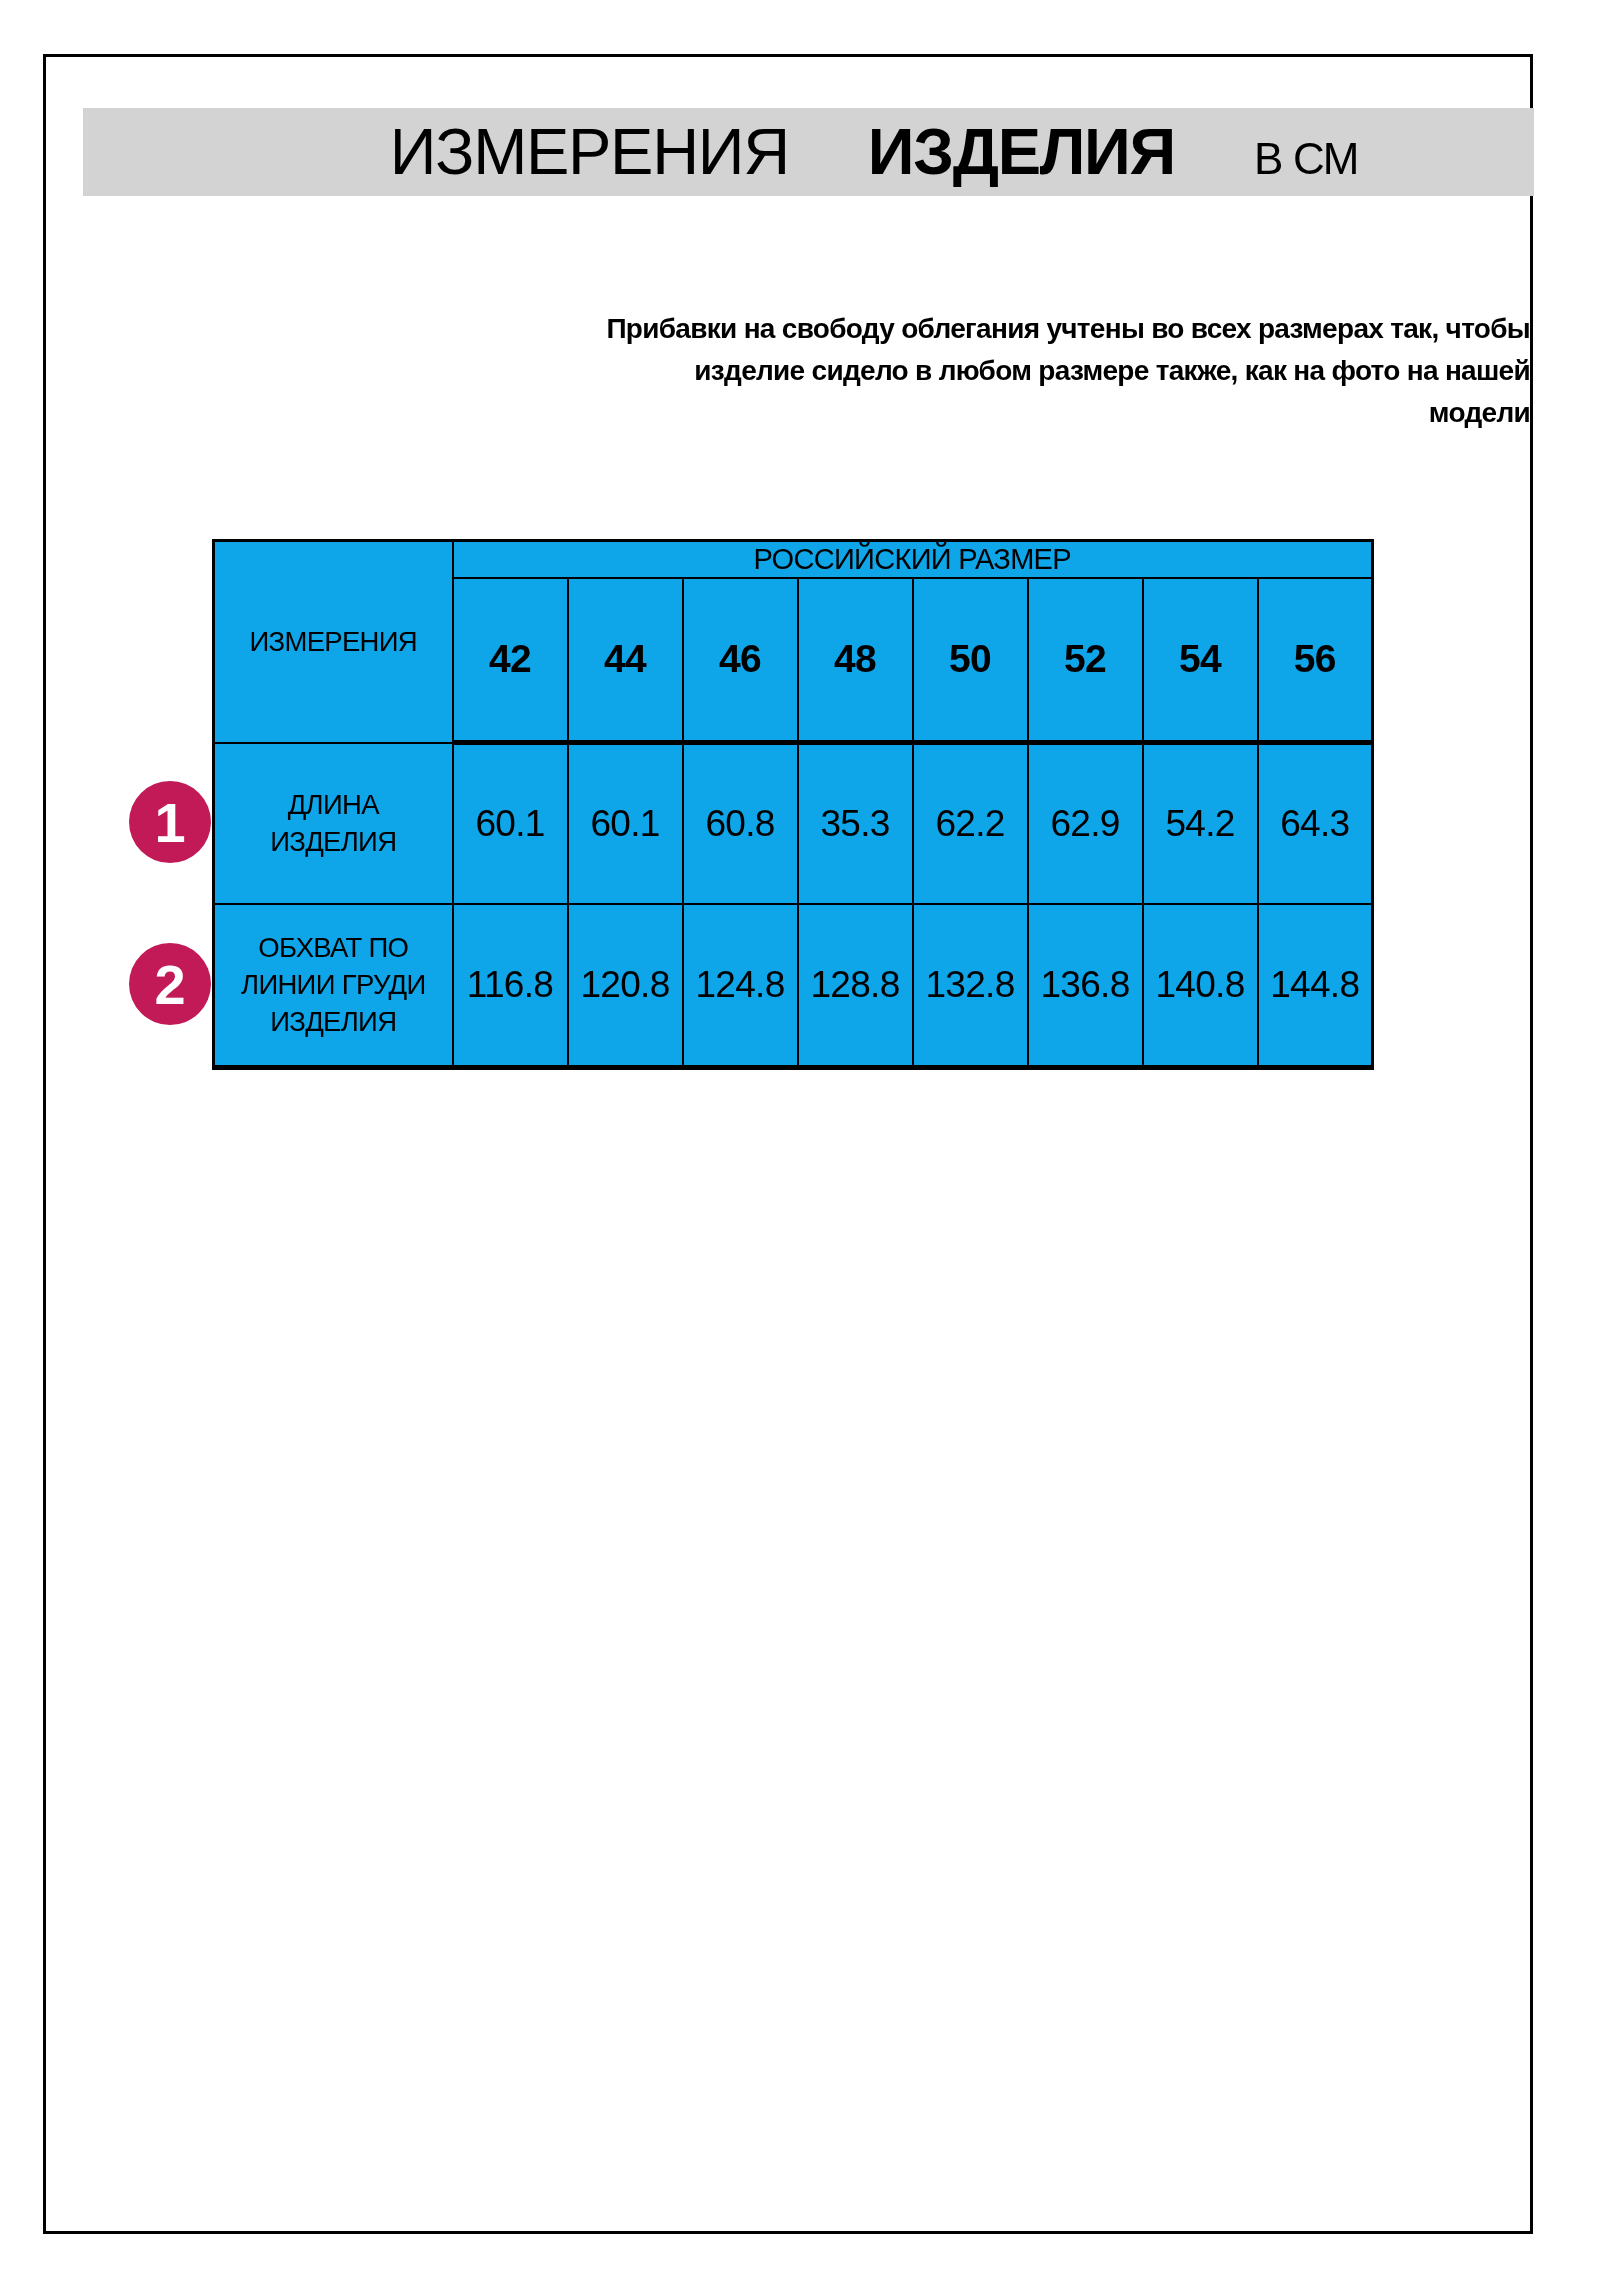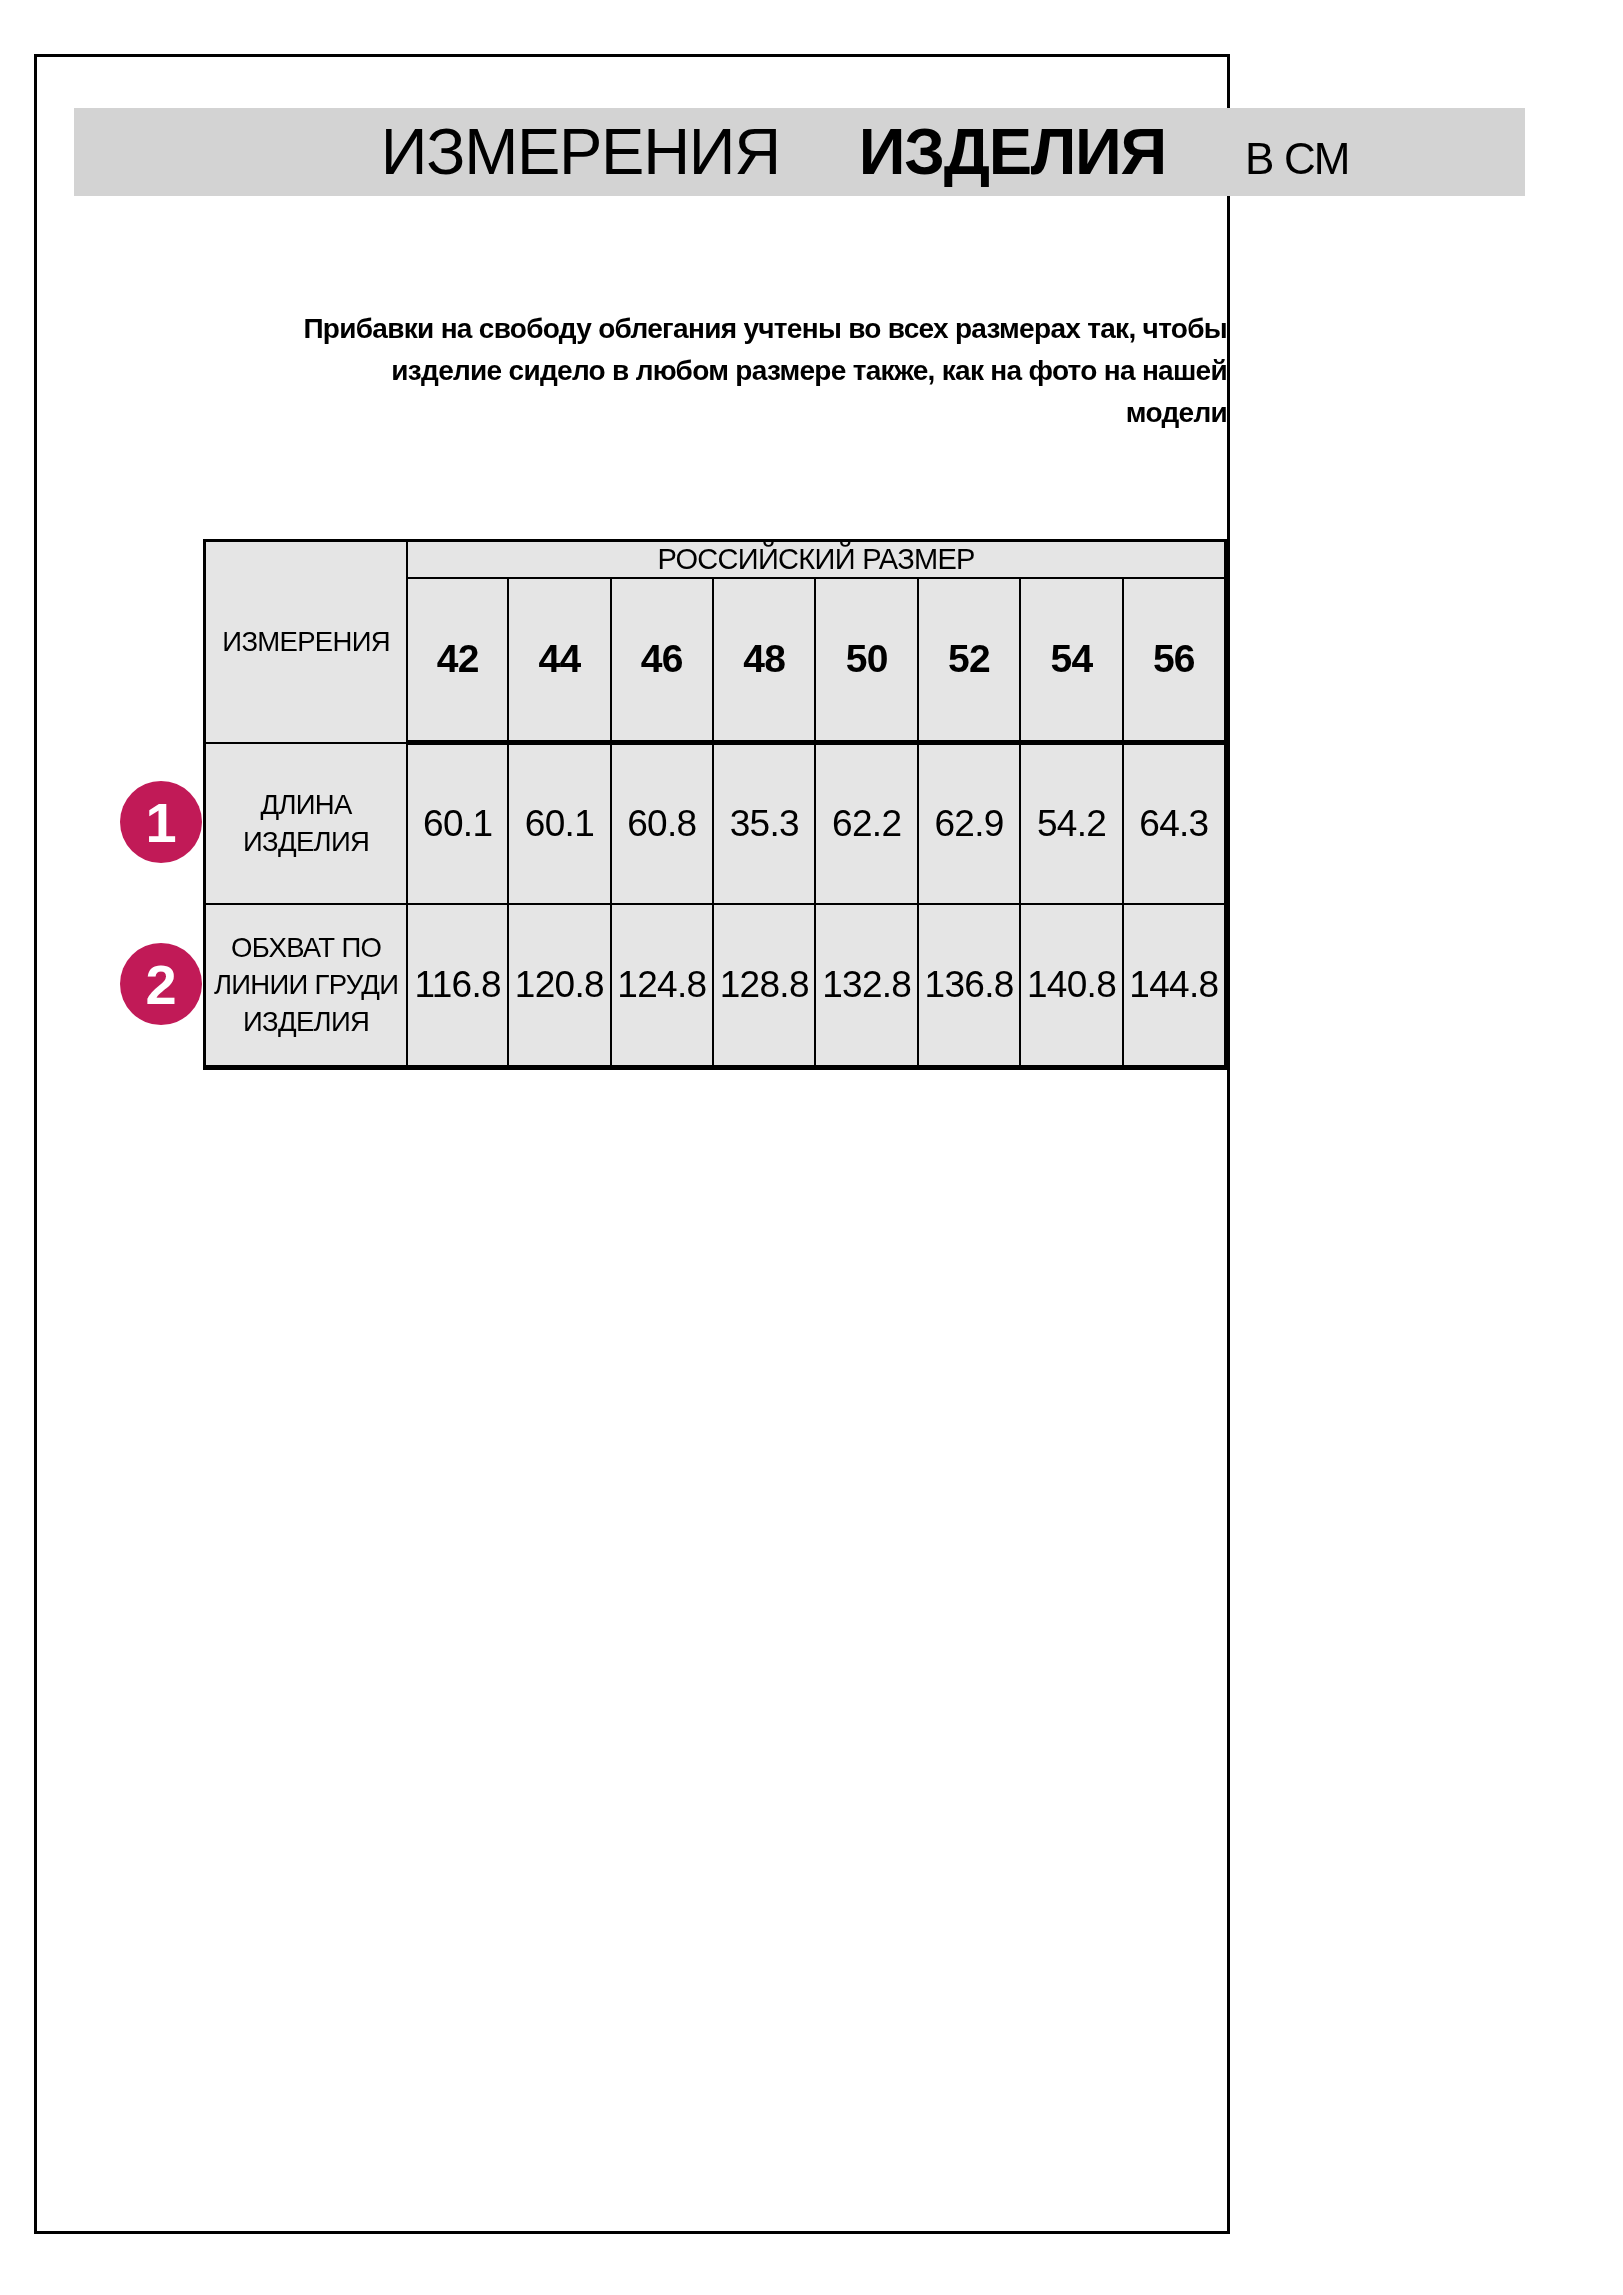--- a/index.html
+++ b/index.html
@@ -7,22 +7,22 @@
     width: 1623px; height: 2295px;
     background: #ffffff;
     font-family: "Liberation Sans", sans-serif;
     color: #000000;
   }
   body { position: relative; }
 
   
   .page {
     position: absolute;
-    left: 34px; top: 54px;
-    width: 1196px; height: 2180px;
+    left: 43px; top: 54px;
+    width: 1490px; height: 2180px;
     border: 3.9px solid #000000;
   }
 
   
   .header-bar {
     position: absolute;
     left: 37px; top: 51px;
     width: 1451px; height: 88px;
     background: #d3d3d3;
     display: flex;
@@ -61,21 +61,21 @@
   }
   table.size-table {
     border-collapse: collapse;
     table-layout: fixed;
     letter-spacing: -0.7px;
   }
   table.size-table td {
     border: 2px solid #000000;
     text-align: center;
     vertical-align: middle;
-    background: #e5e5e5;
+    background: #0ea5e9;
   }
   table.size-table { border: 3.9px solid #000000; border-bottom-width: 5.9px; }
   td.c-measurements {
     width: 239px;
     font-size: 27.5px;
     border-bottom-width: 5.9px;
   }
   td.c-region { font-size: 29px; }
   tr.r-region { height: 37px; }
   tr.r-sizes { height: 165px; }

